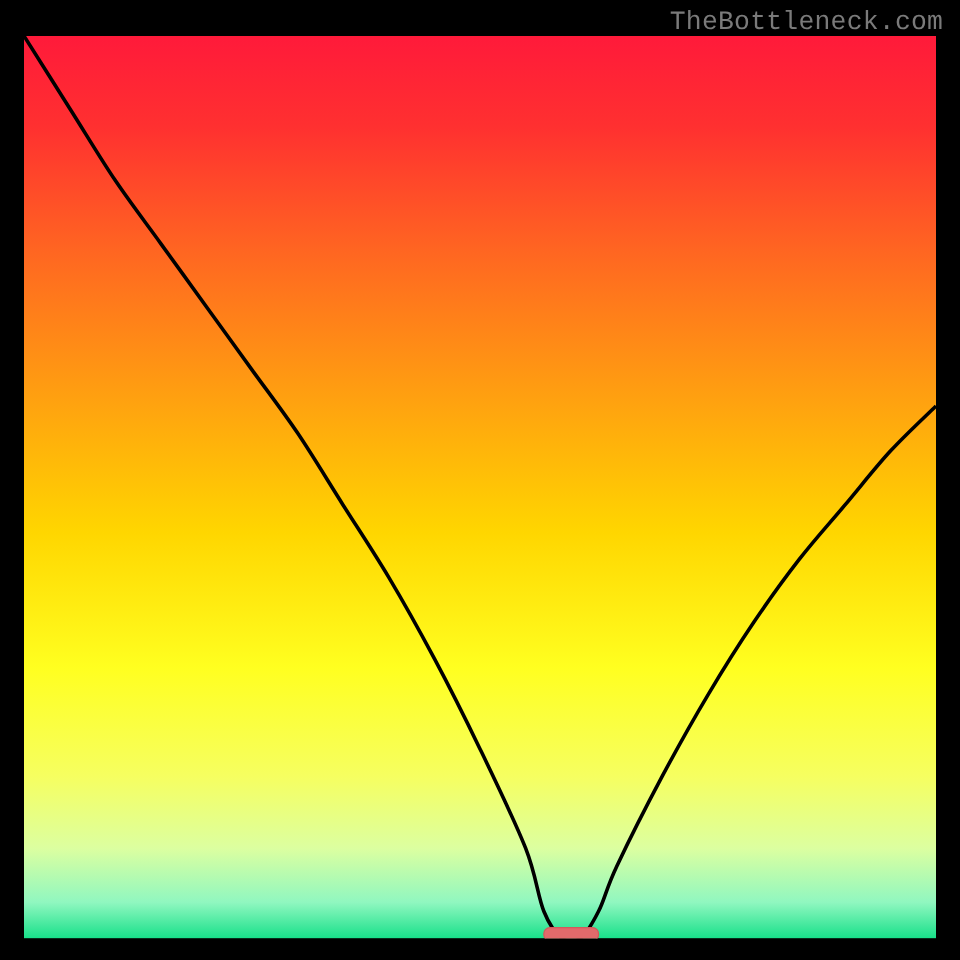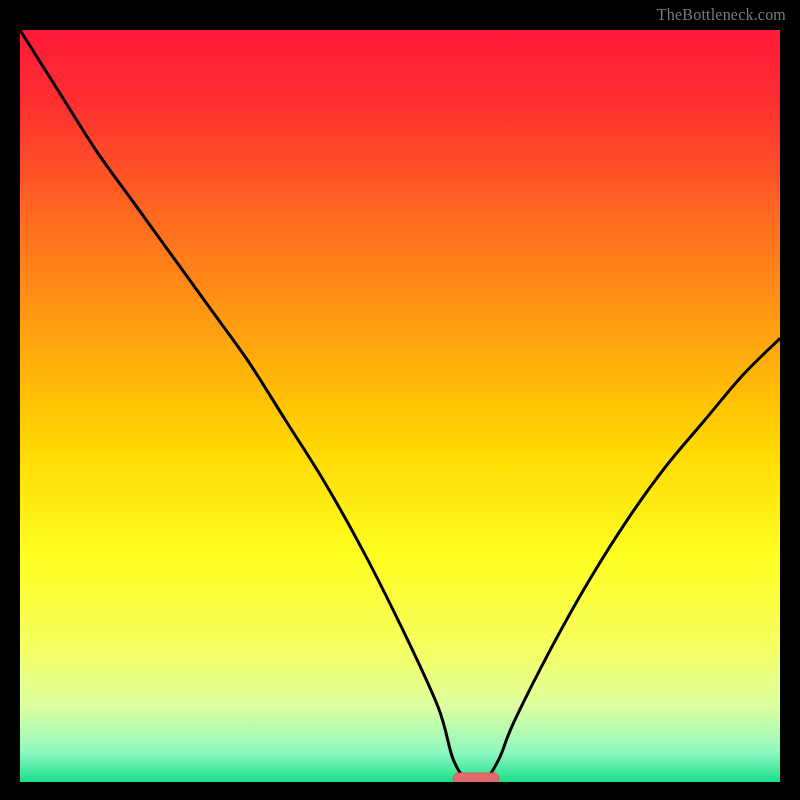--- a/index.html
+++ b/index.html
@@ -15,22 +15,22 @@
     left: 0;
     top: 0;
     width: 800px;
     height: 800px;
     background: #000;
   }
   .watermark {
     position: absolute;
     top: 6px;
     right: 14px;
-    font-family: Liberation Serif, serif;
-    font-size: 16px;
+    font-family: Liberation Mono, monospace;
+    font-size: 22px;
     color: #7a7a7a;
     letter-spacing: 0.2px;
   }
   .plot-area {
     position: absolute;
     left: 20px;
     top: 30px;
     width: 760px;
     height: 752px;
   }

